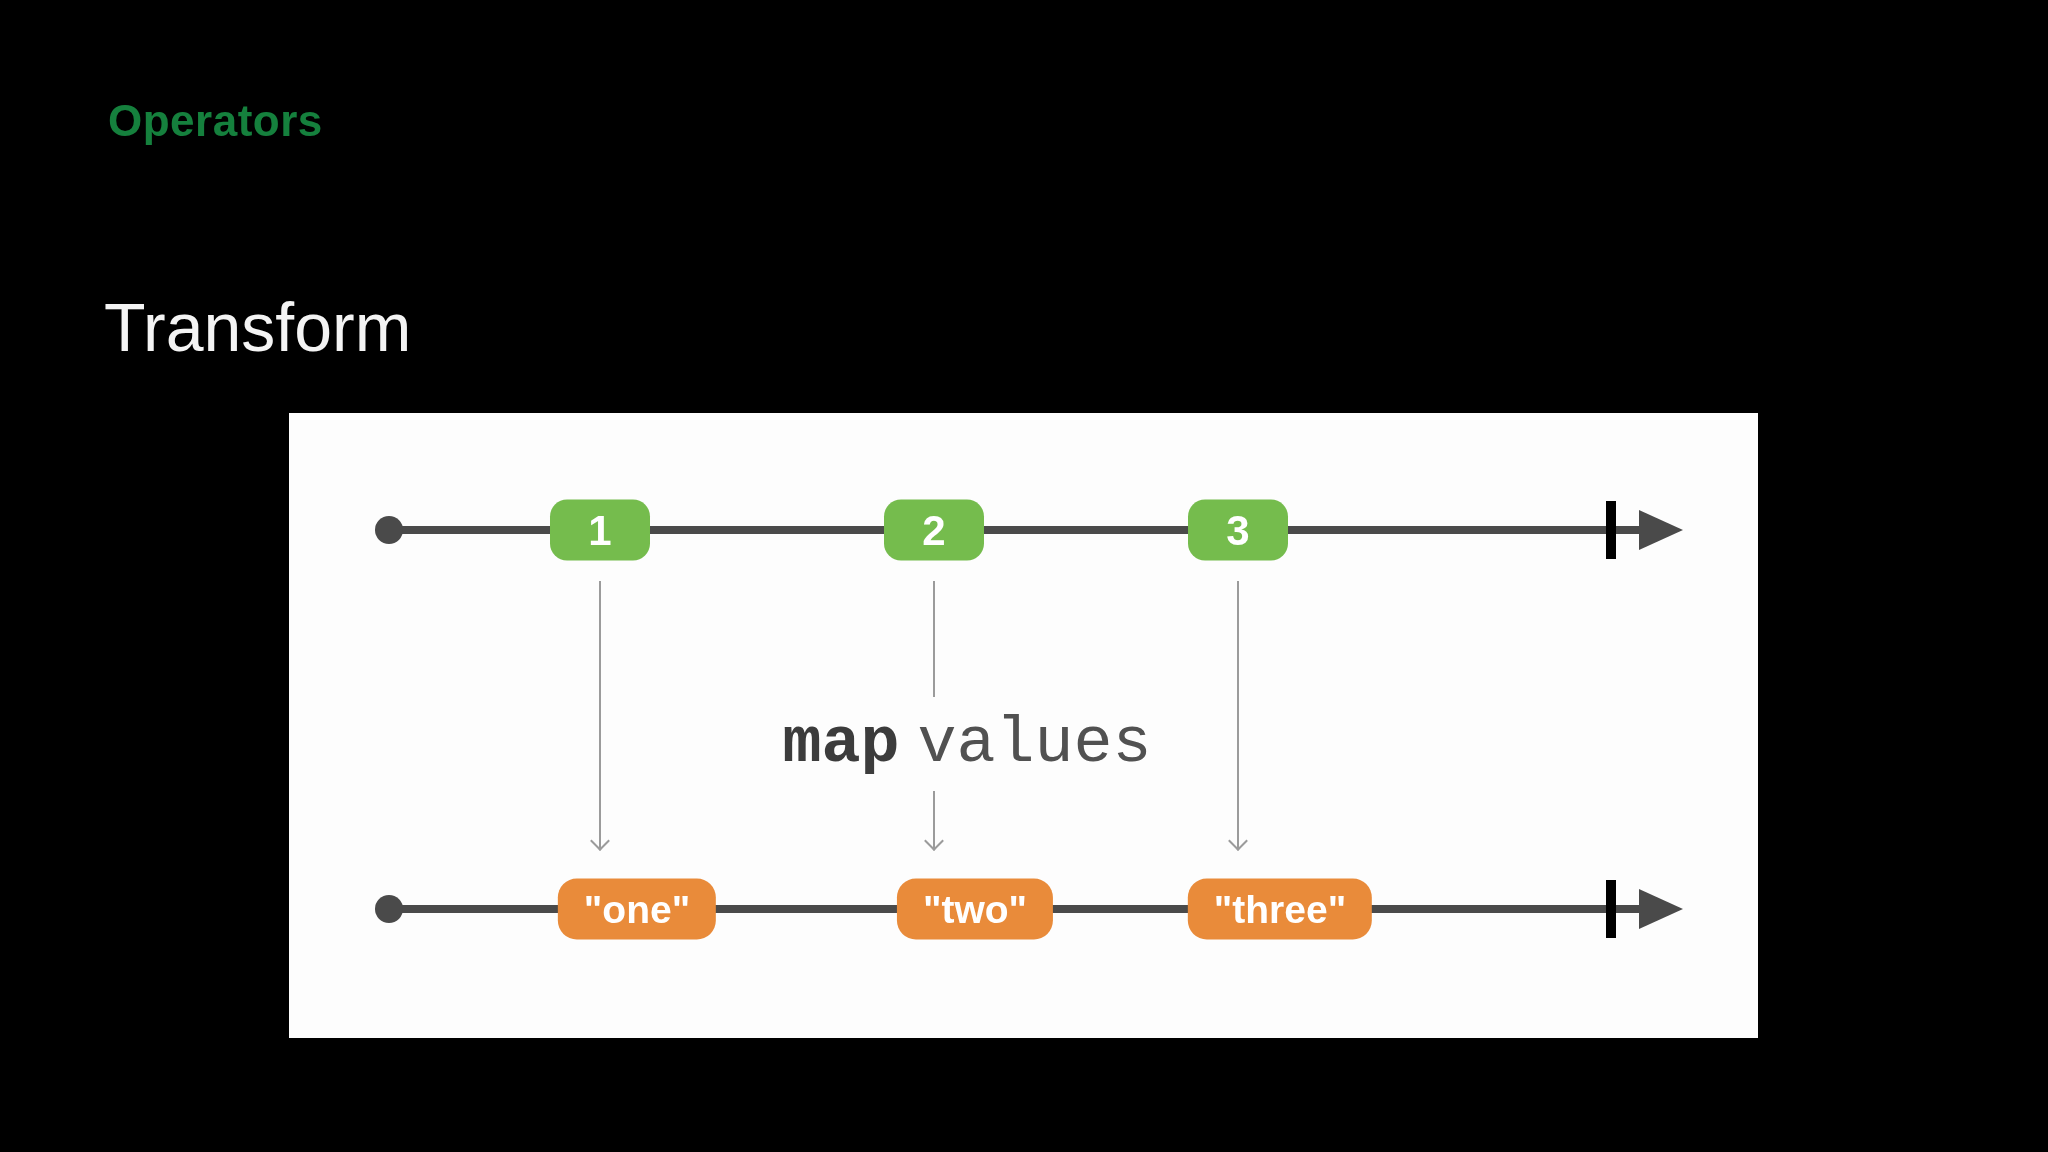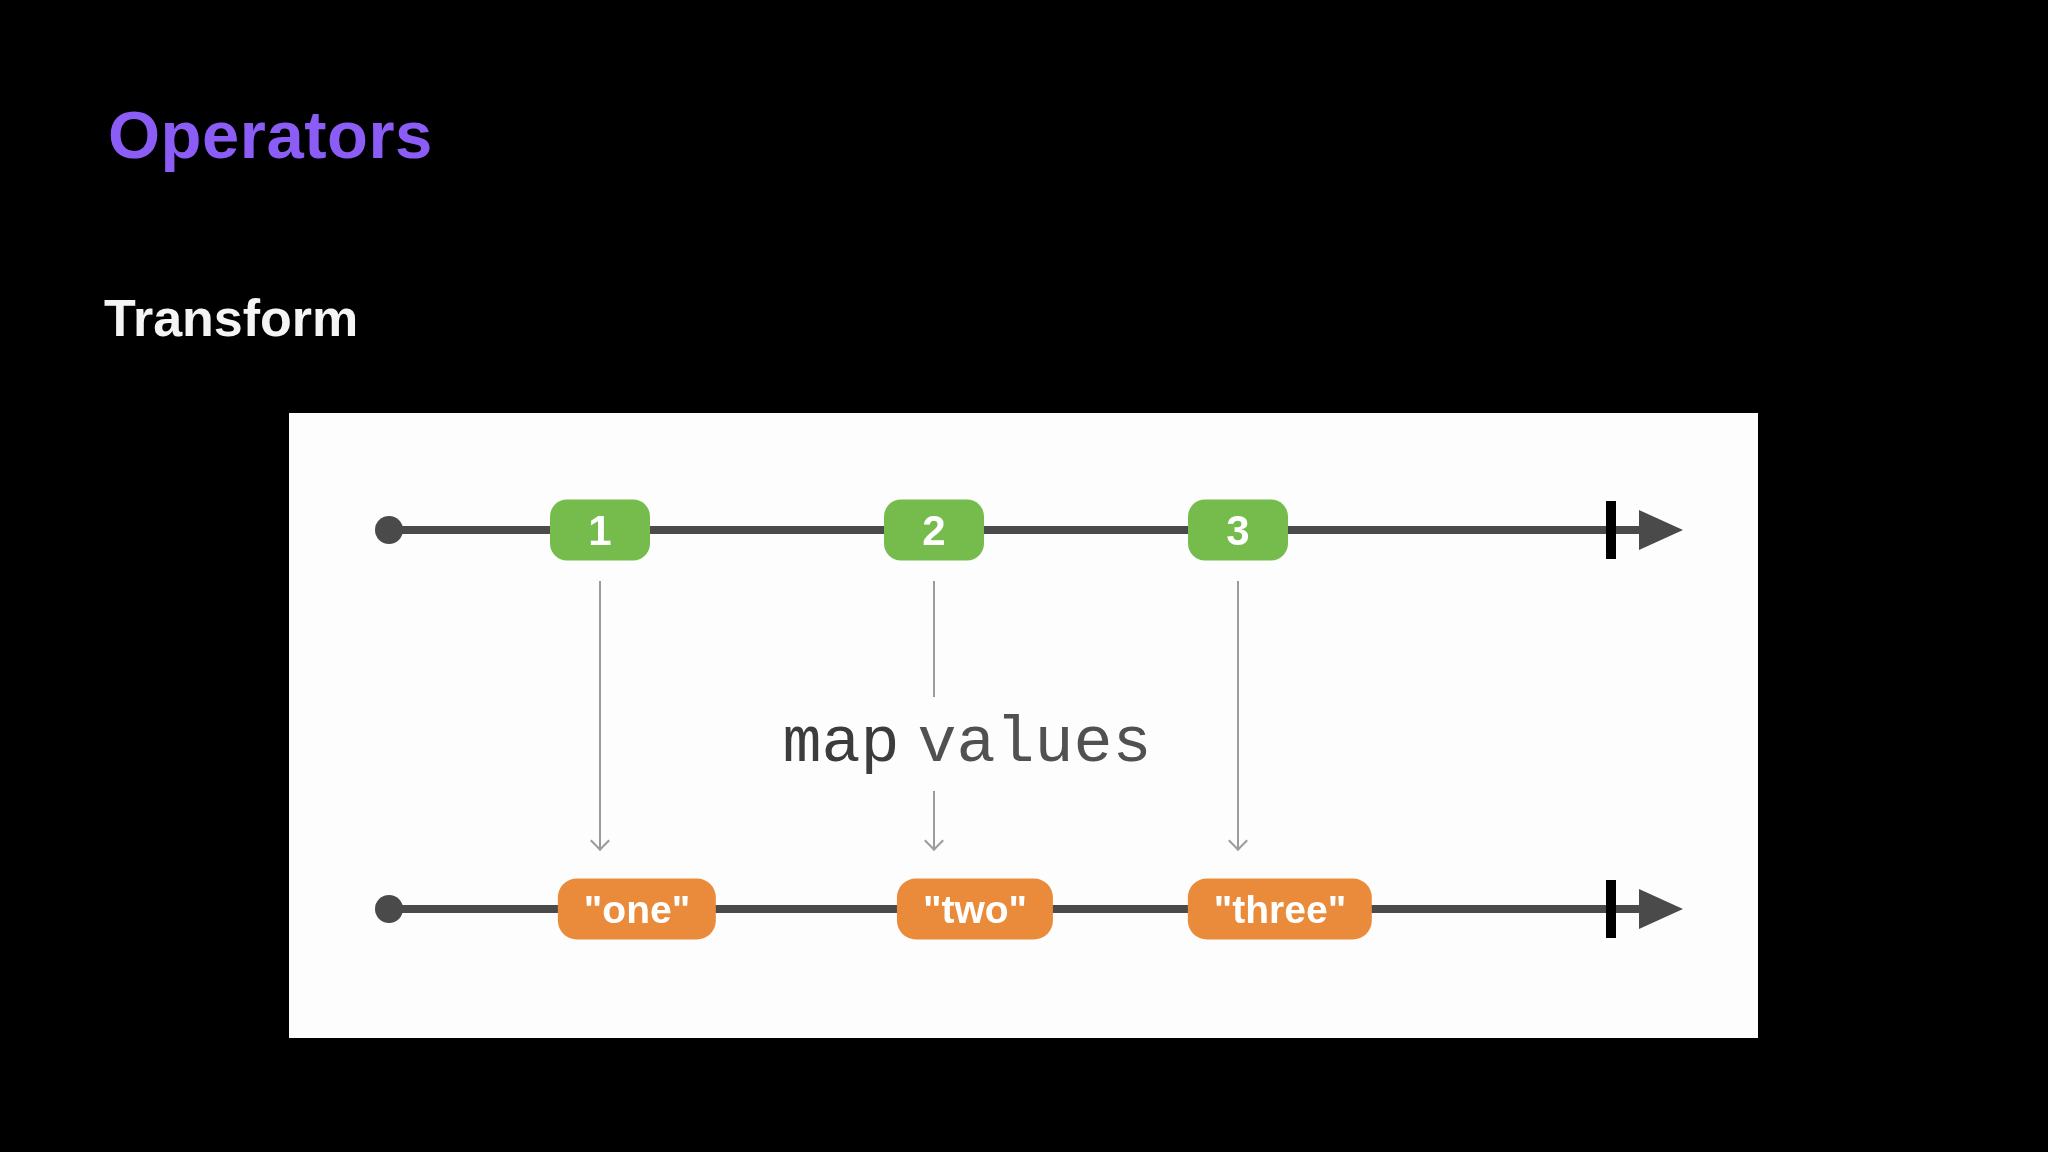--- a/index.html
+++ b/index.html
@@ -5,26 +5,26 @@
   html, body { margin: 0; padding: 0; }
   body {
     width: 2048px; height: 1152px;
     background: var(--page-bg, #000);
     position: relative;
     overflow: hidden;
     font-family: "Liberation Sans", sans-serif;
   }
   .slide-title {
     position: absolute; left: 108px; top: 96px;
-    font-size: 67px; font-weight: bold; letter-spacing: 0.5px;
-    color: #8b5cf6; margin: 0;
+    font-size: 44px; font-weight: bold; letter-spacing: 0.5px;
+    color: #15803d; margin: 0;
   }
   .slide-subtitle {
     position: absolute; left: 104px; top: 288px;
-    font-size: 52px; font-weight: 700;
+    font-size: 68px; font-weight: 400;
     color: #f4f4f4; margin: 0;
   }
   .panel {
     position: absolute; left: 289px; top: 413px;
     width: 1469px; height: 625px;
     background: var(--panel-bg, #fdfdfd);
   }
   .stream { position: absolute; left: 0; width: 100%; height: 0; }
   .stream-top { top: 117px; }
   .stream-bottom { top: 496px; }
@@ -86,21 +86,21 @@
   }
   .op-label {
     position: absolute; left: 678px; top: 331px;
     transform: translate(-50%, -50%);
     background: var(--panel-bg, #fdfdfd);
     padding: 10px 20px;
     font-family: "Liberation Mono", monospace;
     font-size: 65px; white-space: nowrap;
   }
   .op-keyword {
-    font-weight: normal;
+    font-weight: bold;
     color: var(--keyword-text, #3c3c3c);
     margin-right: 18px;
   }
   .op-argument {
     font-weight: normal;
     color: var(--argument-text, #515151);
     text-align: right;
   }
 </style>
 </head>

